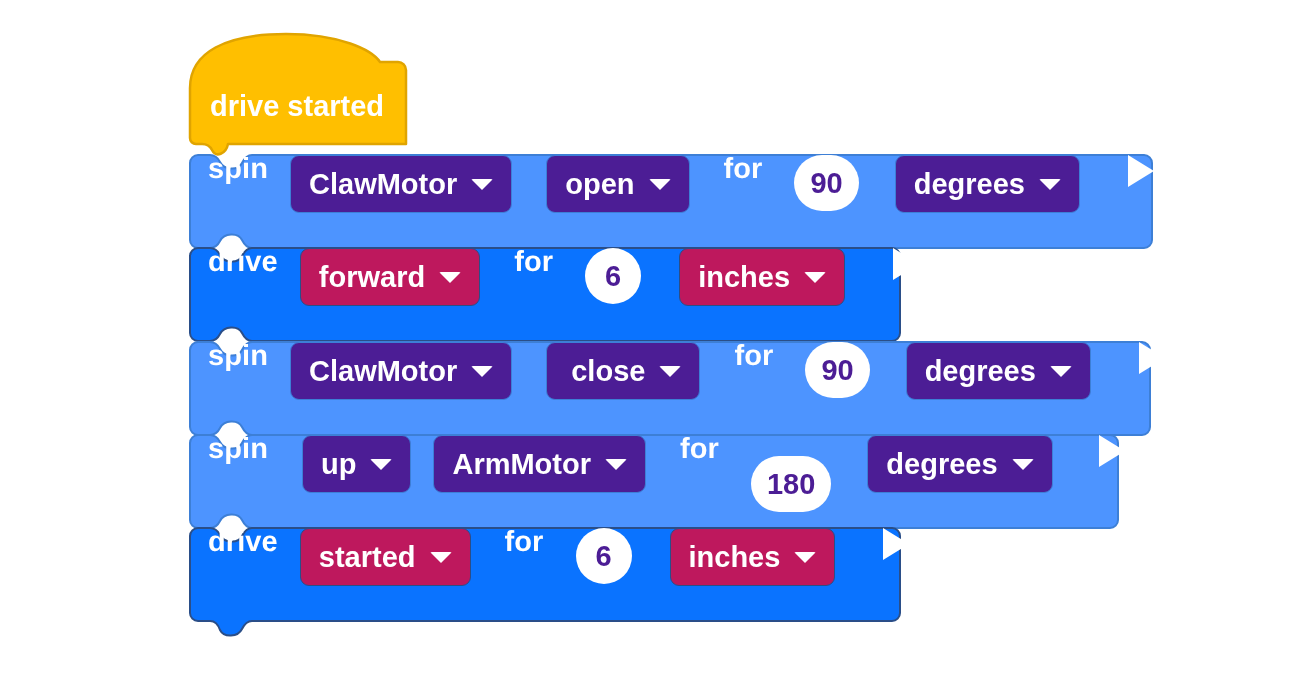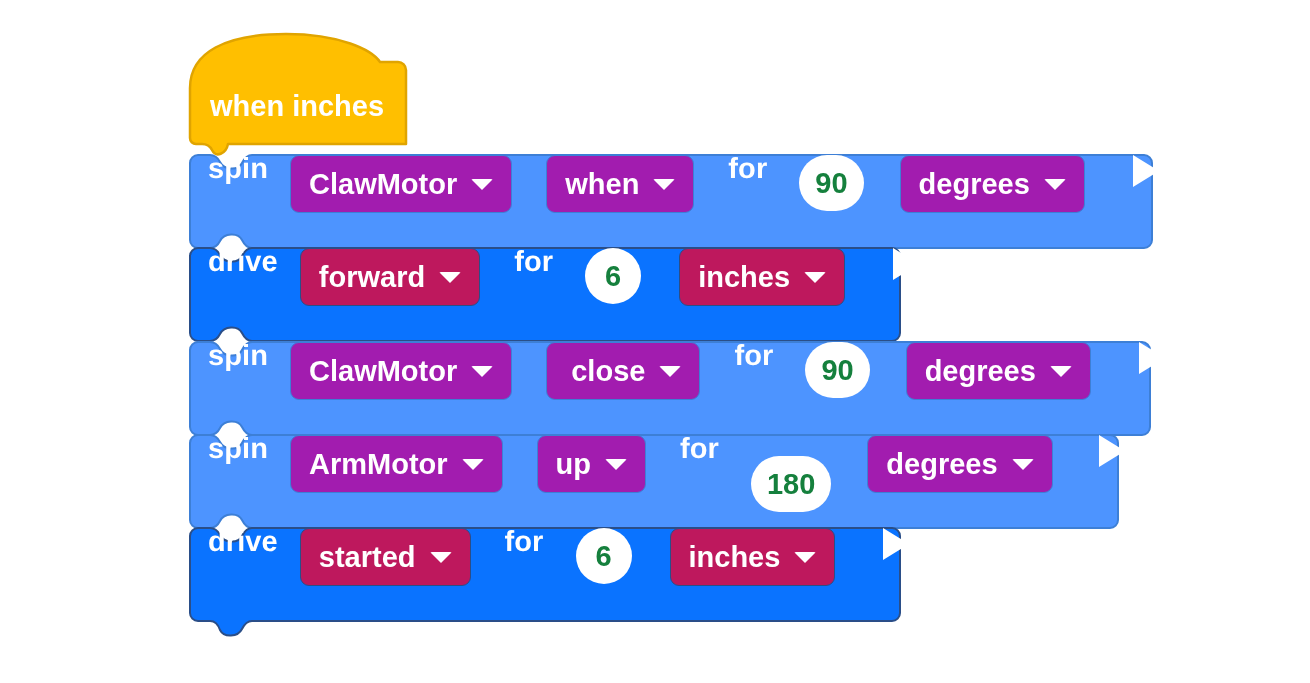--- a/index.html
+++ b/index.html
@@ -83,36 +83,36 @@
   .numfield {
     display: inline-flex;
     align-items: center;
     justify-content: center;
     background: #ffffff;
     border-radius: 999px;
     height: 56px;
     min-width: 56px;
     padding: 0 16px;
     box-sizing: border-box;
-    color: #15803d;
+    color: #4c1d95;
     font-size: 29px;
     font-weight: 700;
     line-height: 1;
   }
   .play {
     width: 0;
     height: 0;
     border-top: 16px solid transparent;
     border-bottom: 16px solid transparent;
     border-left: 26px solid #ffffff;
     flex: 0 0 auto;
   }
   
   .theme-light .dropdown {
-    background: #a21caf;
+    background: #4c1d95;
     border: 1.5px solid #3d7fd6;
   }
   
   .theme-dark .dropdown {
     background: #be185d;
     border: 1.5px solid #2a4e88;
   }
 </style>
 </head>
 <body>
@@ -127,21 +127,21 @@
                L208,30
                A8,8 0 0 1 216,38
                L216,112
                L38,112
                C36,122 26,126 22,118
                C20,114 16,112 12,112
                L6,112
                A6,6 0 0 1 0,106
                Z" fill="#FFBF00" stroke="#E0A400" stroke-width="2.5" stroke-linejoin="round"></path>
     </svg>
-    <span class="hat-label" style="left:20px; top:60px;">when inches</span>
+    <span class="hat-label" style="left:20px; top:60px;">drive started</span>
   </div>
 
   <div class="block theme-light" style="left:190px; top:155px; width:962px; height:93px;">
     <svg width="962" height="93" viewBox="0 0 962 93">
       <path d="M8,0
                L20,0
                C24,0 28,3 30,7
                C34,15 48,16 52,8
                C55,2 58,0 62,0
                L954,0
@@ -157,21 +157,21 @@
                L0,8
                A8,8 0 0 1 8,0 Z" fill="#4D94FF" stroke="#3d7fd6" stroke-width="2" stroke-linejoin="round"></path>
     </svg>
     <div class="block-content" style="left:18px; top:0; gap:16px;">
       <span class="lbl">spin</span>
       <div class="dropdown" style="margin-left:6px;">
         <span class="dd-text">ClawMotor</span>
         <span class="caret"></span>
       </div>
       <div class="dropdown" style="margin-left:18px;">
-        <span class="dd-text">when</span>
+        <span class="dd-text">open</span>
         <span class="caret"></span>
       </div>
       <span class="lbl" style="margin-left:18px;">for</span>
       <div class="numfield" style="margin-left:16px;">90</div>
       <div class="dropdown" style="margin-left:20px;">
         <span class="dd-text">degrees</span>
         <span class="caret"></span>
       </div>
       <span class="play" style="margin-left:32px;"></span>
     </div>
@@ -268,26 +268,26 @@
                C58,93 55,91 52,85
                C48,77 34,78 30,86
                C28,90 24,93 20,93
                L8,93
                A8,8 0 0 1 0,85
                L0,8
                A8,8 0 0 1 8,0 Z" fill="#4D94FF" stroke="#3d7fd6" stroke-width="2" stroke-linejoin="round"></path>
     </svg>
     <div class="block-content" style="left:18px; top:0; gap:16px;">
       <span class="lbl">spin</span>
-      <div class="dropdown" style="margin-left:6px;">
-        <span class="dd-text">ArmMotor</span>
-        <span class="caret"></span>
-      </div>
       <div class="dropdown" style="margin-left:18px;">
         <span class="dd-text">up</span>
+        <span class="caret"></span>
+      </div>
+      <div class="dropdown" style="margin-left:6px;">
+        <span class="dd-text">ArmMotor</span>
         <span class="caret"></span>
       </div>
       <span class="lbl" style="margin-left:18px;">for</span>
       <div class="numfield" style="margin-left:16px;margin-top:21px;">180</div>
       <div class="dropdown" style="margin-left:20px;">
         <span class="dd-text">degrees</span>
         <span class="caret"></span>
       </div>
       <span class="play" style="margin-left:30px;"></span>
     </div>

